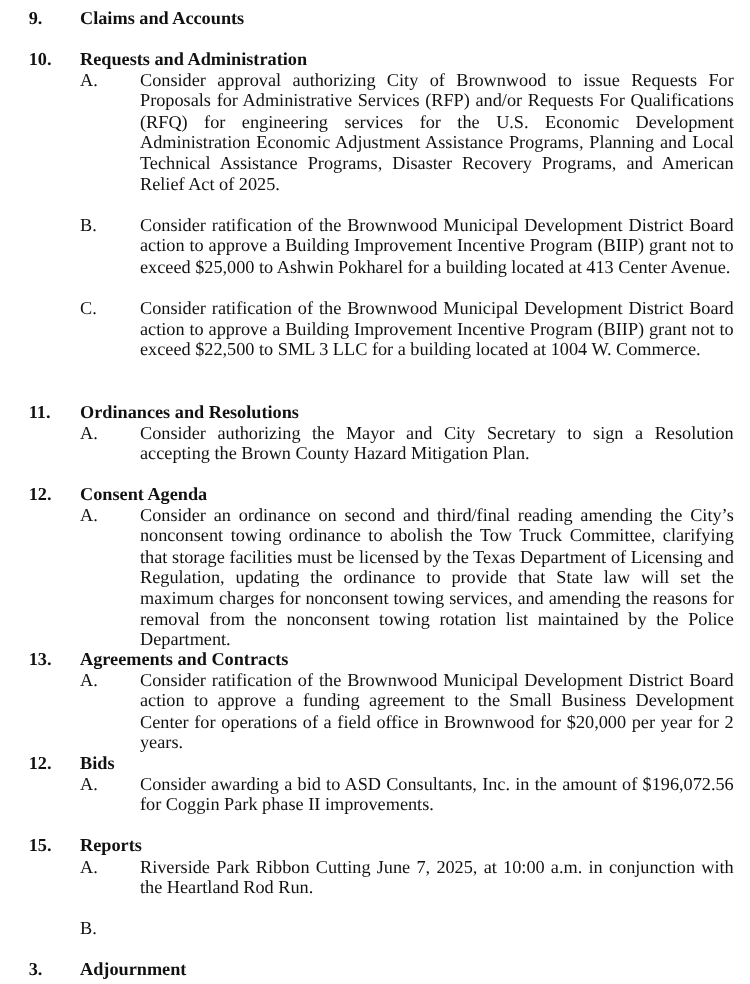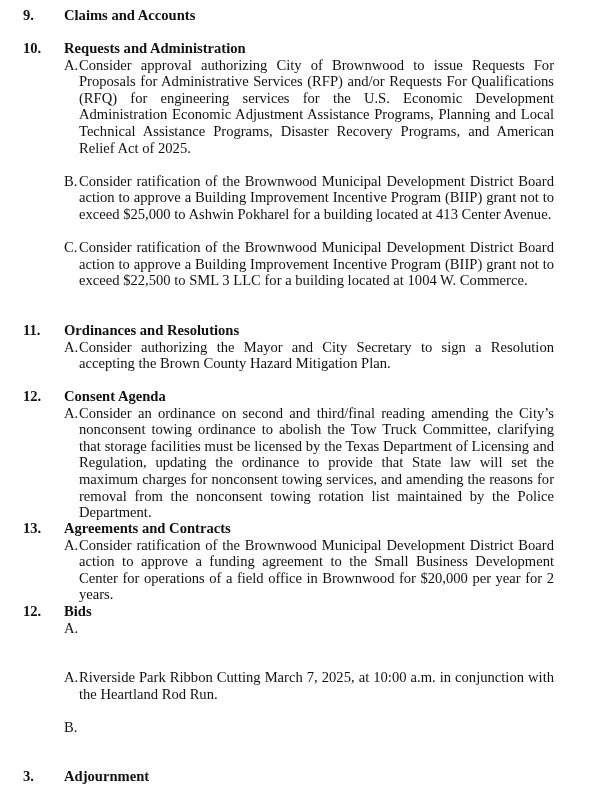--- a/index.html
+++ b/index.html
@@ -10,21 +10,21 @@
     font-size: 14.6px;
     line-height: 16.6px;
   }
   .section { position: absolute; left: 0; width: 600px; }
   .sec-head { position: relative; height: 16.6px; }
   .sec-num { position: absolute; left: 23px; top: 0; font-weight: bold; }
   .sec-title { position: absolute; left: 64px; top: 0; font-weight: bold; }
   .item { position: relative; margin-top: 0; }
   .item-letter { position: absolute; left: 64px; top: 0; }
   .item-text {
-    margin-left: 79px; width: 475px;
+    margin-left: 112px; width: 475px;
     text-align: justify; text-align-last: left;
   }
   .gap { height: 16.6px; }
 </style>
 </head>
 <body>
 
 <div class="section" style="top:7px;">
   <div class="sec-head">
     <span class="sec-num">9.</span>
@@ -86,27 +86,32 @@
   </div>
 </div>
 
 <div class="section" style="top:603px;">
   <div class="sec-head">
     <span class="sec-num">12.</span>
     <span class="sec-title">Bids</span>
   </div>
   <div class="item">
     <span class="item-letter">A.</span>
+    <div class="item-text">Consider awarding a bid to ASD Consultants, Inc. in the amount of $196,072.56 for Coggin Park phase II improvements.</div>
   </div>
 </div>
 
 <div class="section" style="top:669px;">
+  <div class="sec-head">
+    <span class="sec-num">15.</span>
+    <span class="sec-title">Reports</span>
+  </div>
   <div class="item">
     <span class="item-letter">A.</span>
-    <div class="item-text">Riverside Park Ribbon Cutting March 7, 2025, at 10:00 a.m. in conjunction with the Heartland Rod Run.</div>
+    <div class="item-text">Riverside Park Ribbon Cutting June 7, 2025, at 10:00 a.m. in conjunction with the Heartland Rod Run.</div>
   </div>
   <div class="gap"></div>
   <div class="item">
     <span class="item-letter">B.</span>
   </div>
 </div>
 
 <div class="section" style="top:768px;">
   <div class="sec-head">
     <span class="sec-num">3.</span>

